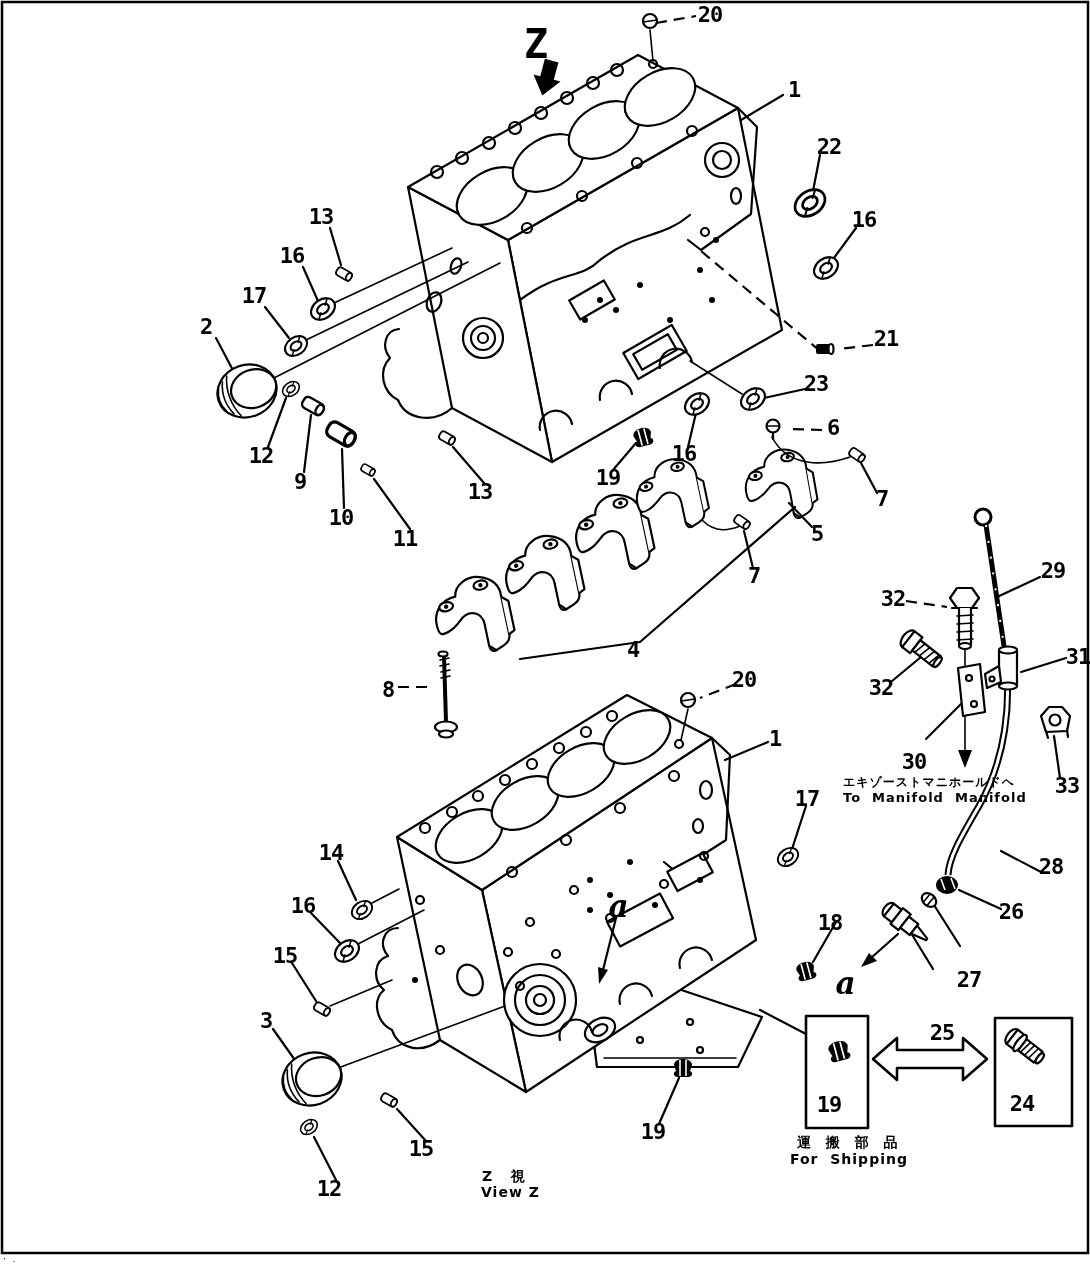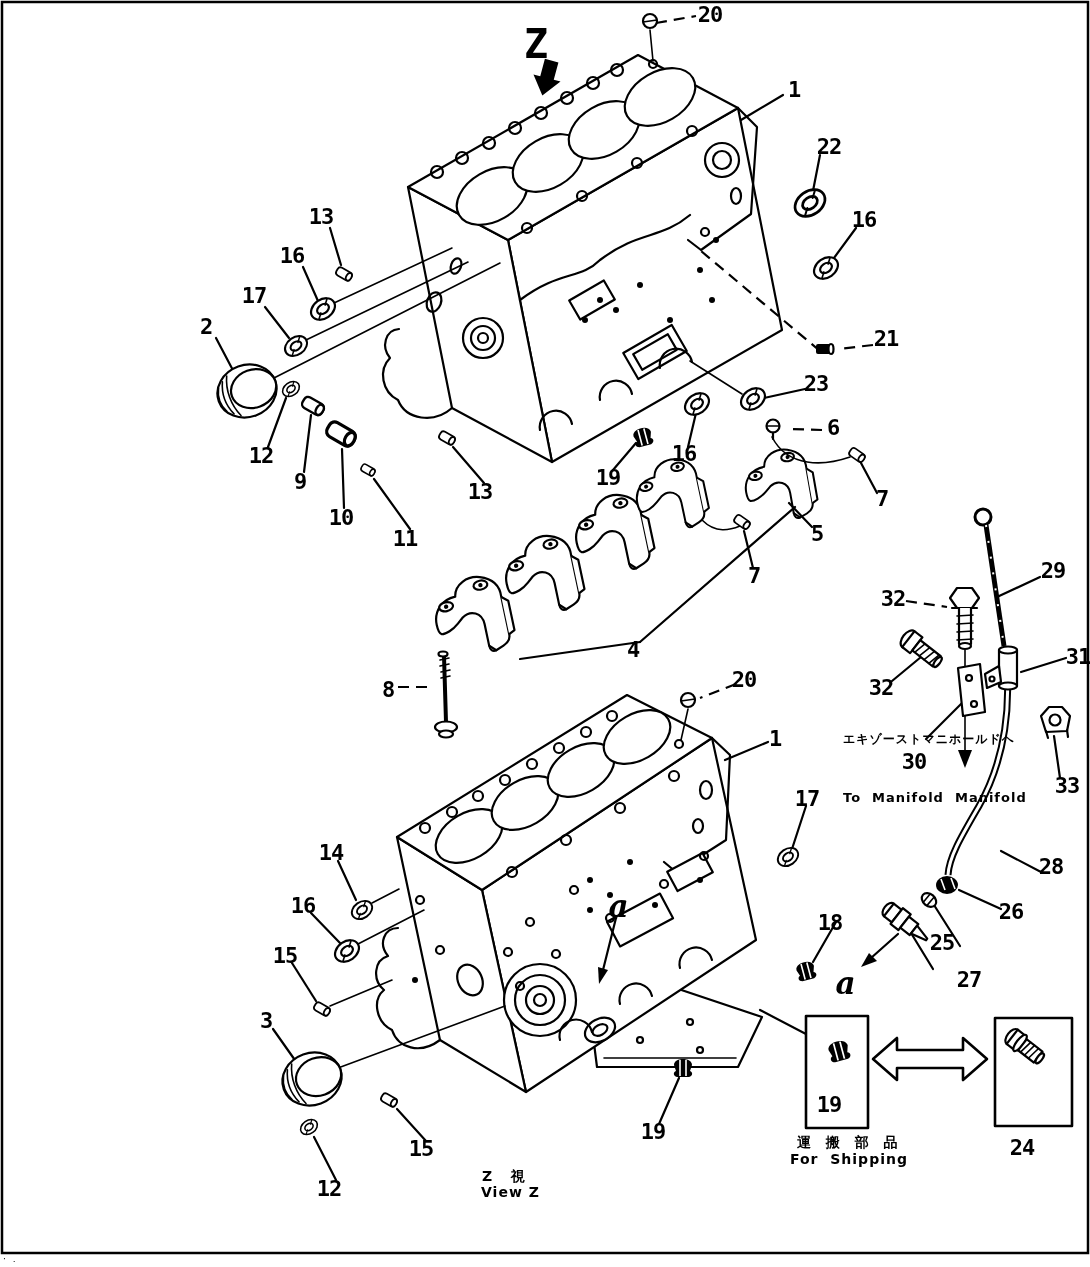--- a/index.html
+++ b/index.html
@@ -424,21 +424,21 @@
     </g>
     <polygon points="873,1059 897,1038 897,1050 963,1050 963,1038 987,1059 963,1080 963,1068 897,1068 897,1080" class="fw" style="stroke-width:2.6"></polygon>
   </g>
 
   <g transform="translate(547,78) rotate(15)">
     <polygon points="-7,-18 7,-18 7,0 14,0 0,18 -14,0 -7,0" class="fk"></polygon>
   </g>
 </svg>
 
 <div class="zmark" style="left:536px;top:44px;">Z</div>
-<div class="capjp" style="left:843px;top:731px;font-size:12px;">エキゾーストマニホールドヘ</div>
+<div class="capjp" style="left:843px;top:774px;font-size:12px;">エキゾーストマニホールドヘ</div>
 <div class="capen" style="left:843px;top:790px;font-size:13px;">To  Manifold  Manifold</div>
 <div class="capjp" style="left:797px;top:1134px;font-size:14px;letter-spacing:5px;">運 搬 部 品</div>
 <div class="capen" style="left:790px;top:1151px;">For  Shipping</div>
 <div class="capjp" style="left:482px;top:1168px;font-size:14px;">Z   視</div>
 <div class="capen" style="left:481px;top:1184px;">View Z</div>
 <div class="tiny" style="left:3px;top:1254px;">· .</div>
 
 <div id="labels">
       <div class="callout" style="left: 710px; top: 15px;">20</div>
       <div class="callout" style="left: 794px; top: 90px;">1</div>
@@ -472,24 +472,24 @@
       <div class="callout" style="left: 744px; top: 680px;">20</div>
       <div class="callout" style="left: 775px; top: 739px;">1</div>
       <div class="callout" style="left: 807px; top: 799px;">17</div>
       <div class="callout" style="left: 331px; top: 853px;">14</div>
       <div class="callout" style="left: 303px; top: 906px;">16</div>
       <div class="callout" style="left: 285px; top: 956px;">15</div>
       <div class="callout" style="left: 266px; top: 1021px;">3</div>
       <div class="callout" style="left: 830px; top: 915px; margin-top: 8px;">18</div>
       <div class="callout" style="left: 1011px; top: 912px;">26</div>
       <div class="callout" style="left: 969px; top: 980px;">27</div>
-      <div class="callout" style="left: 942px; top: 943px;">25</div>
+      <div class="callout" style="left: 942px; top: 1033px;">25</div>
       <div class="callout" style="left: 1051px; top: 867px;">28</div>
       <div class="callout letter" style="left: 845px; top: 983px;">a</div>
       <div class="callout letter" style="left: 618px; top: 906px;">a</div>
       <div class="callout" style="left: 829px; top: 1105px;">19</div>
-      <div class="callout" style="left: 1022px; top: 1104px; margin-top: 44px;">24</div>
+      <div class="callout" style="left: 1022px; top: 1104px;">24</div>
       <div class="callout" style="left: 653px; top: 1132px;">19</div>
       <div class="callout" style="left: 421px; top: 1149px;">15</div>
       <div class="callout" style="left: 329px; top: 1189px;">12</div>
     </div>
 
 </div>
 
 </body></html>

